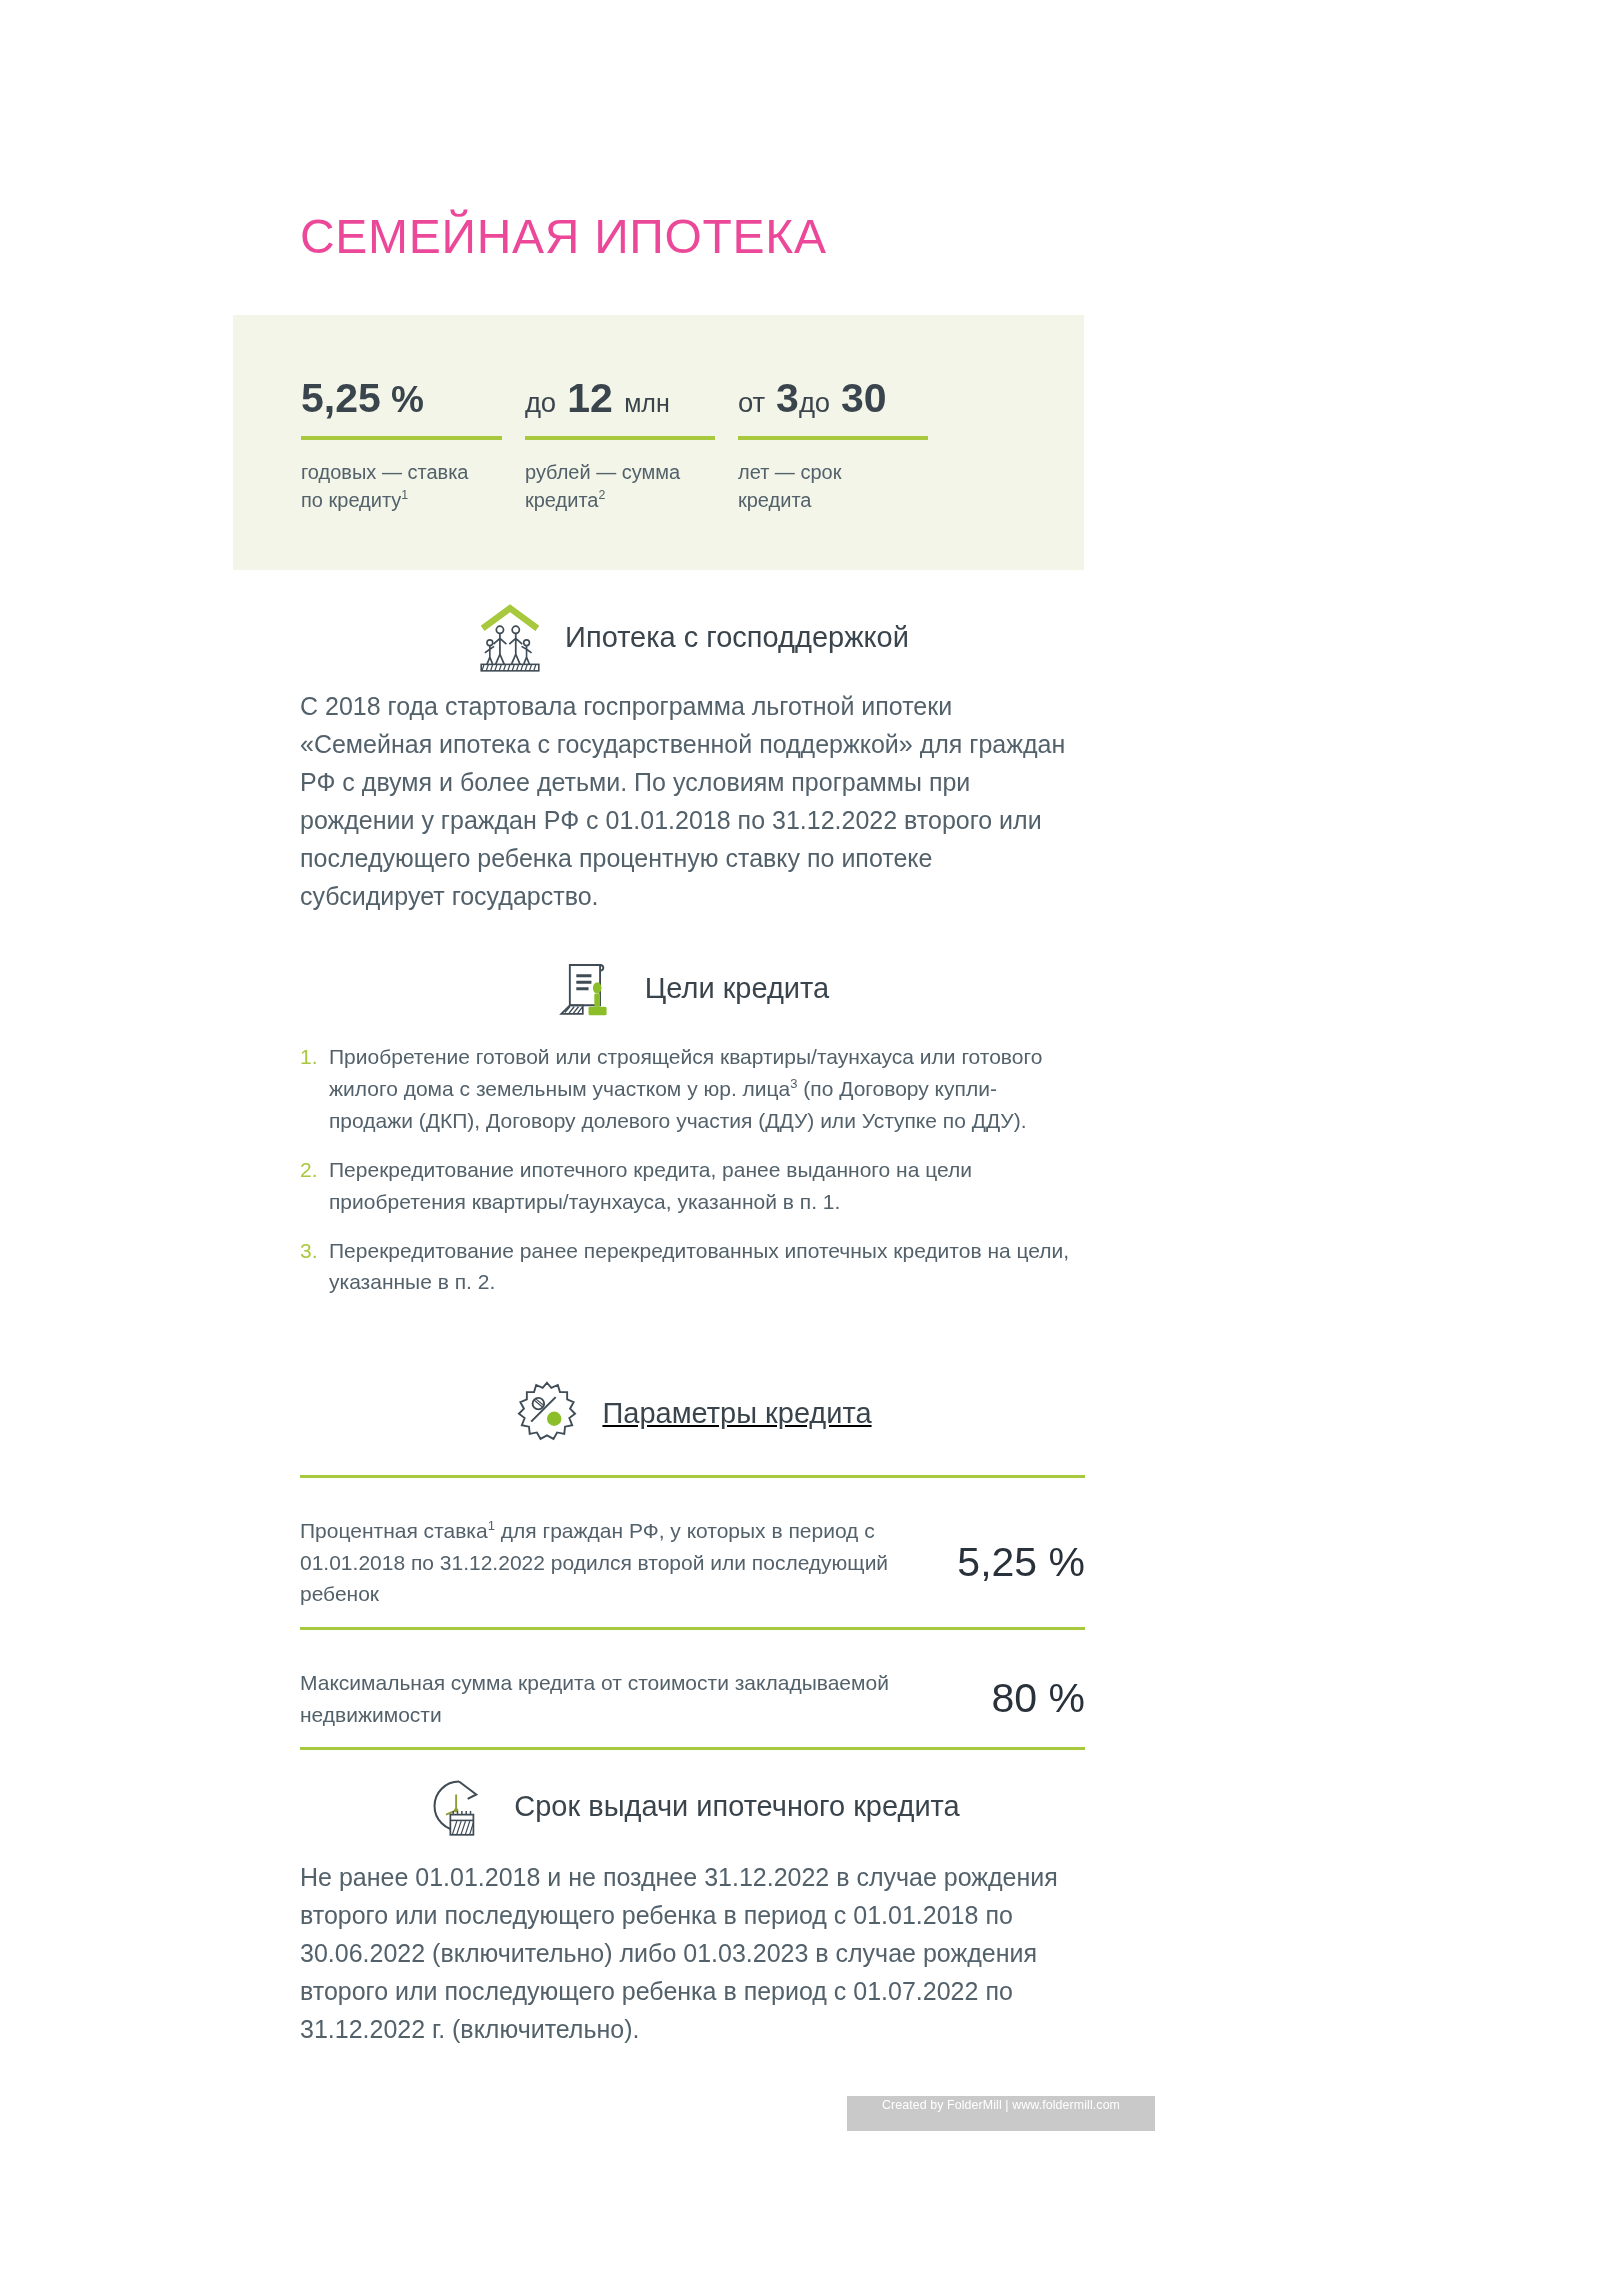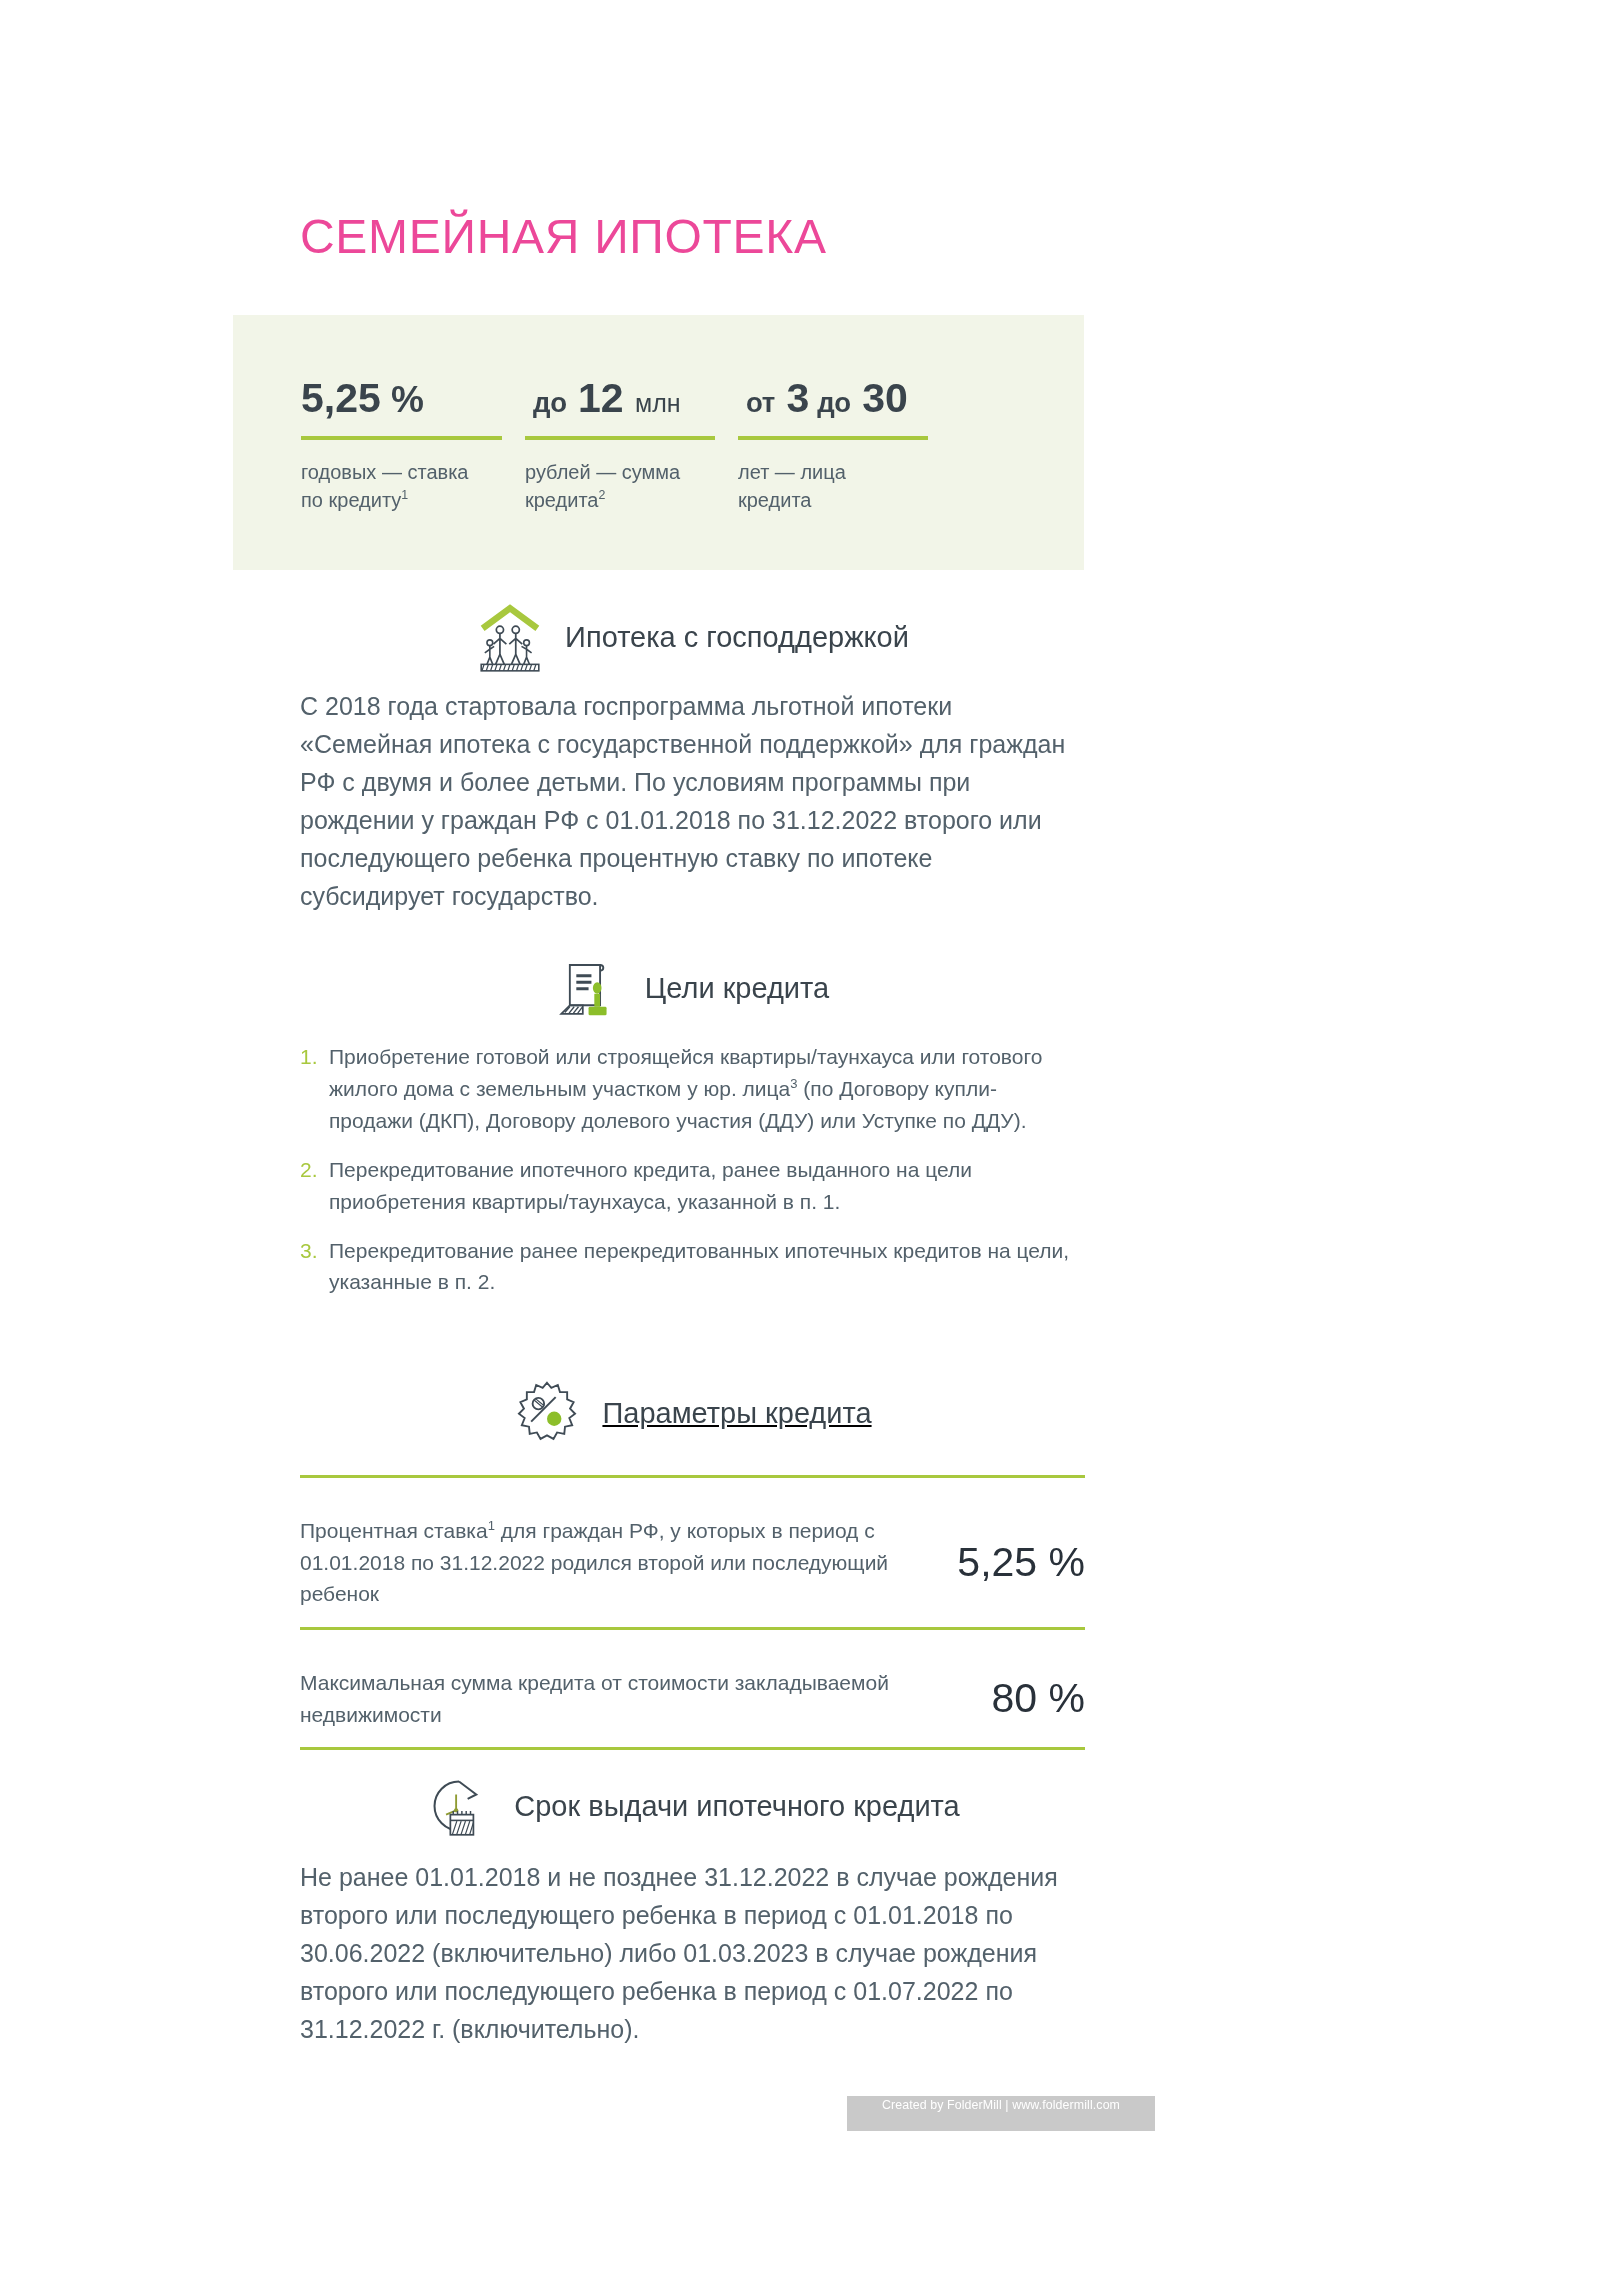--- a/index.html
+++ b/index.html
@@ -60,23 +60,22 @@
 
   .stat-value {
     font-size: 41px;
     color: #3a444c;
     font-weight: 700;
     line-height: 1.05;
     white-space: nowrap;
   }
   .stat-value .pre {
     font-size: 27.5px;
-    font-weight: 700;
+    font-weight: 400;
     letter-spacing: -0.3px;
-    margin-left: 8px;
   }
   .stat-value .unit {
     font-size: 25px;
     font-weight: 400;
   }
   .stat-value .pct {
     font-size: 37px;
     font-weight: 700;
   }
   .stat-rule {
@@ -246,21 +245,21 @@
         <div class="stat-label">
           <span>рублей — сумма</span><br>
           <span>кредита</span><sup>2</sup>
         </div>
       </div>
 
       <div class="stat">
         <div class="stat-value"><span class="pre">от</span>&nbsp;<span>3</span><span class="pre">до</span>&nbsp;<span>30</span></div>
         <div class="stat-rule"></div>
         <div class="stat-label">
-          <span>лет — лица</span><br>
+          <span>лет — срок</span><br>
           <span>кредита</span>
         </div>
       </div>
 
     </div>
   </div>
 
   <div class="section" style="top:601px;">
     <div class="sec-head">
       <span class="sec-icon">

